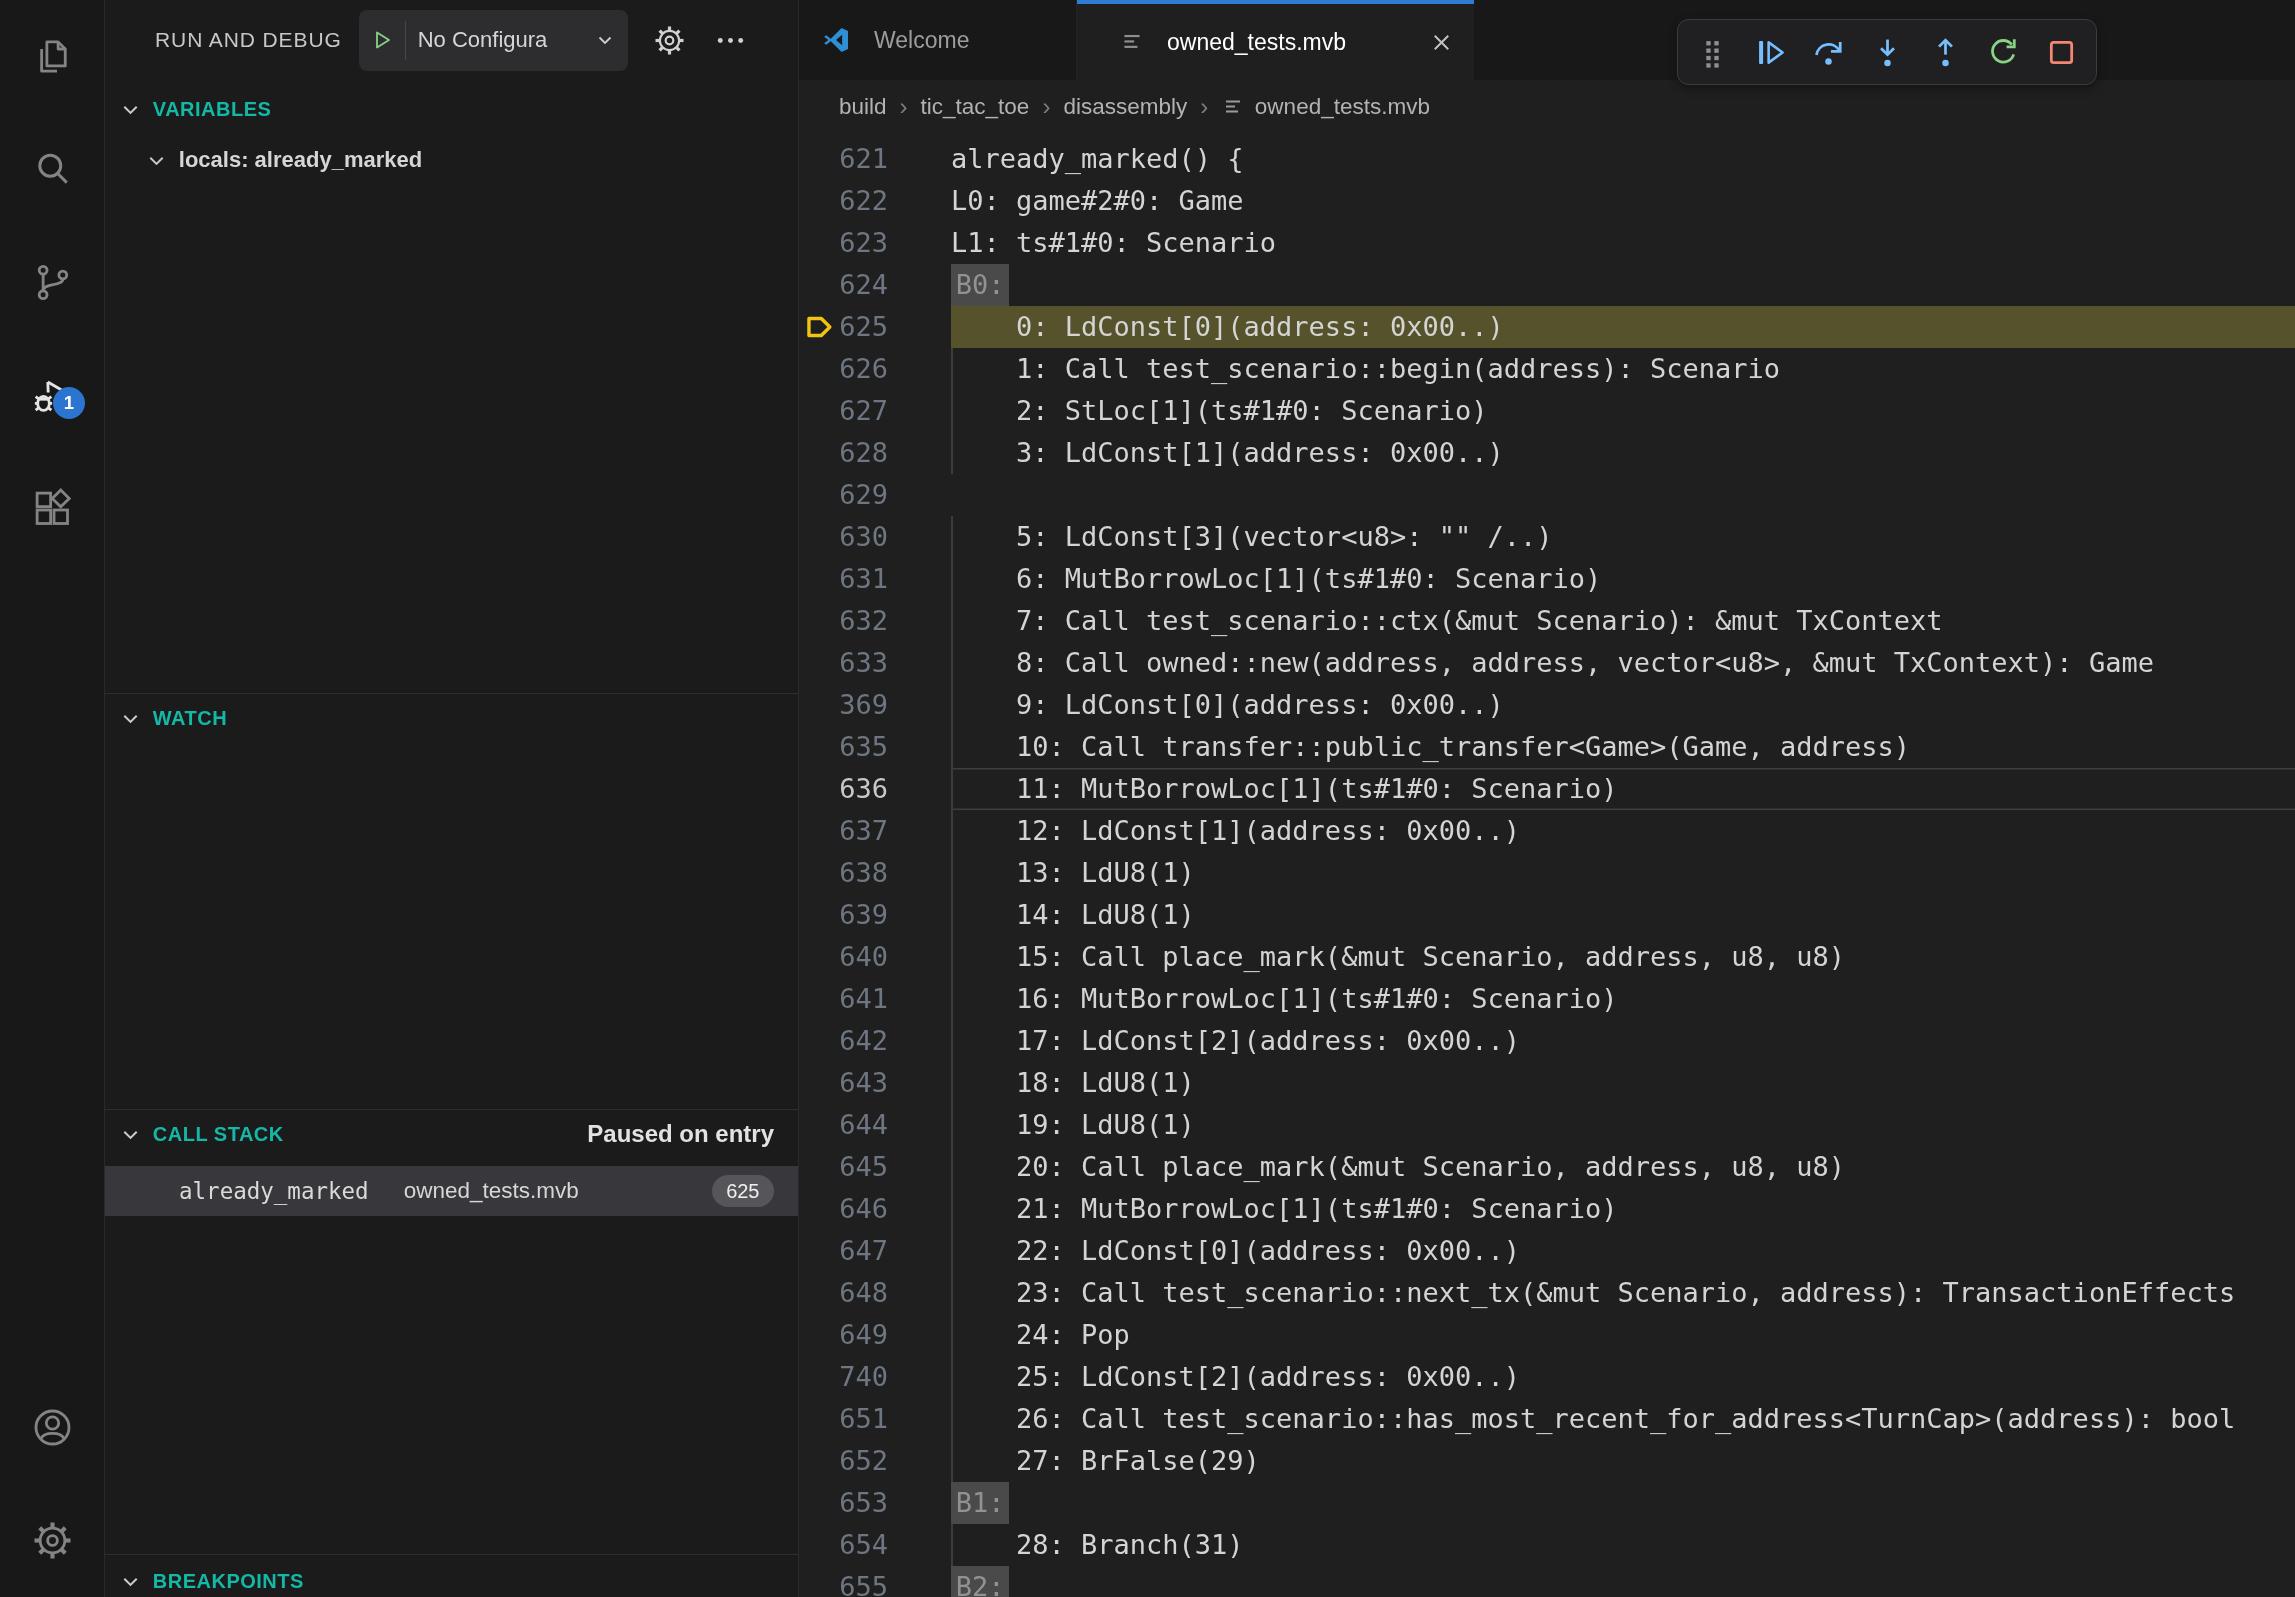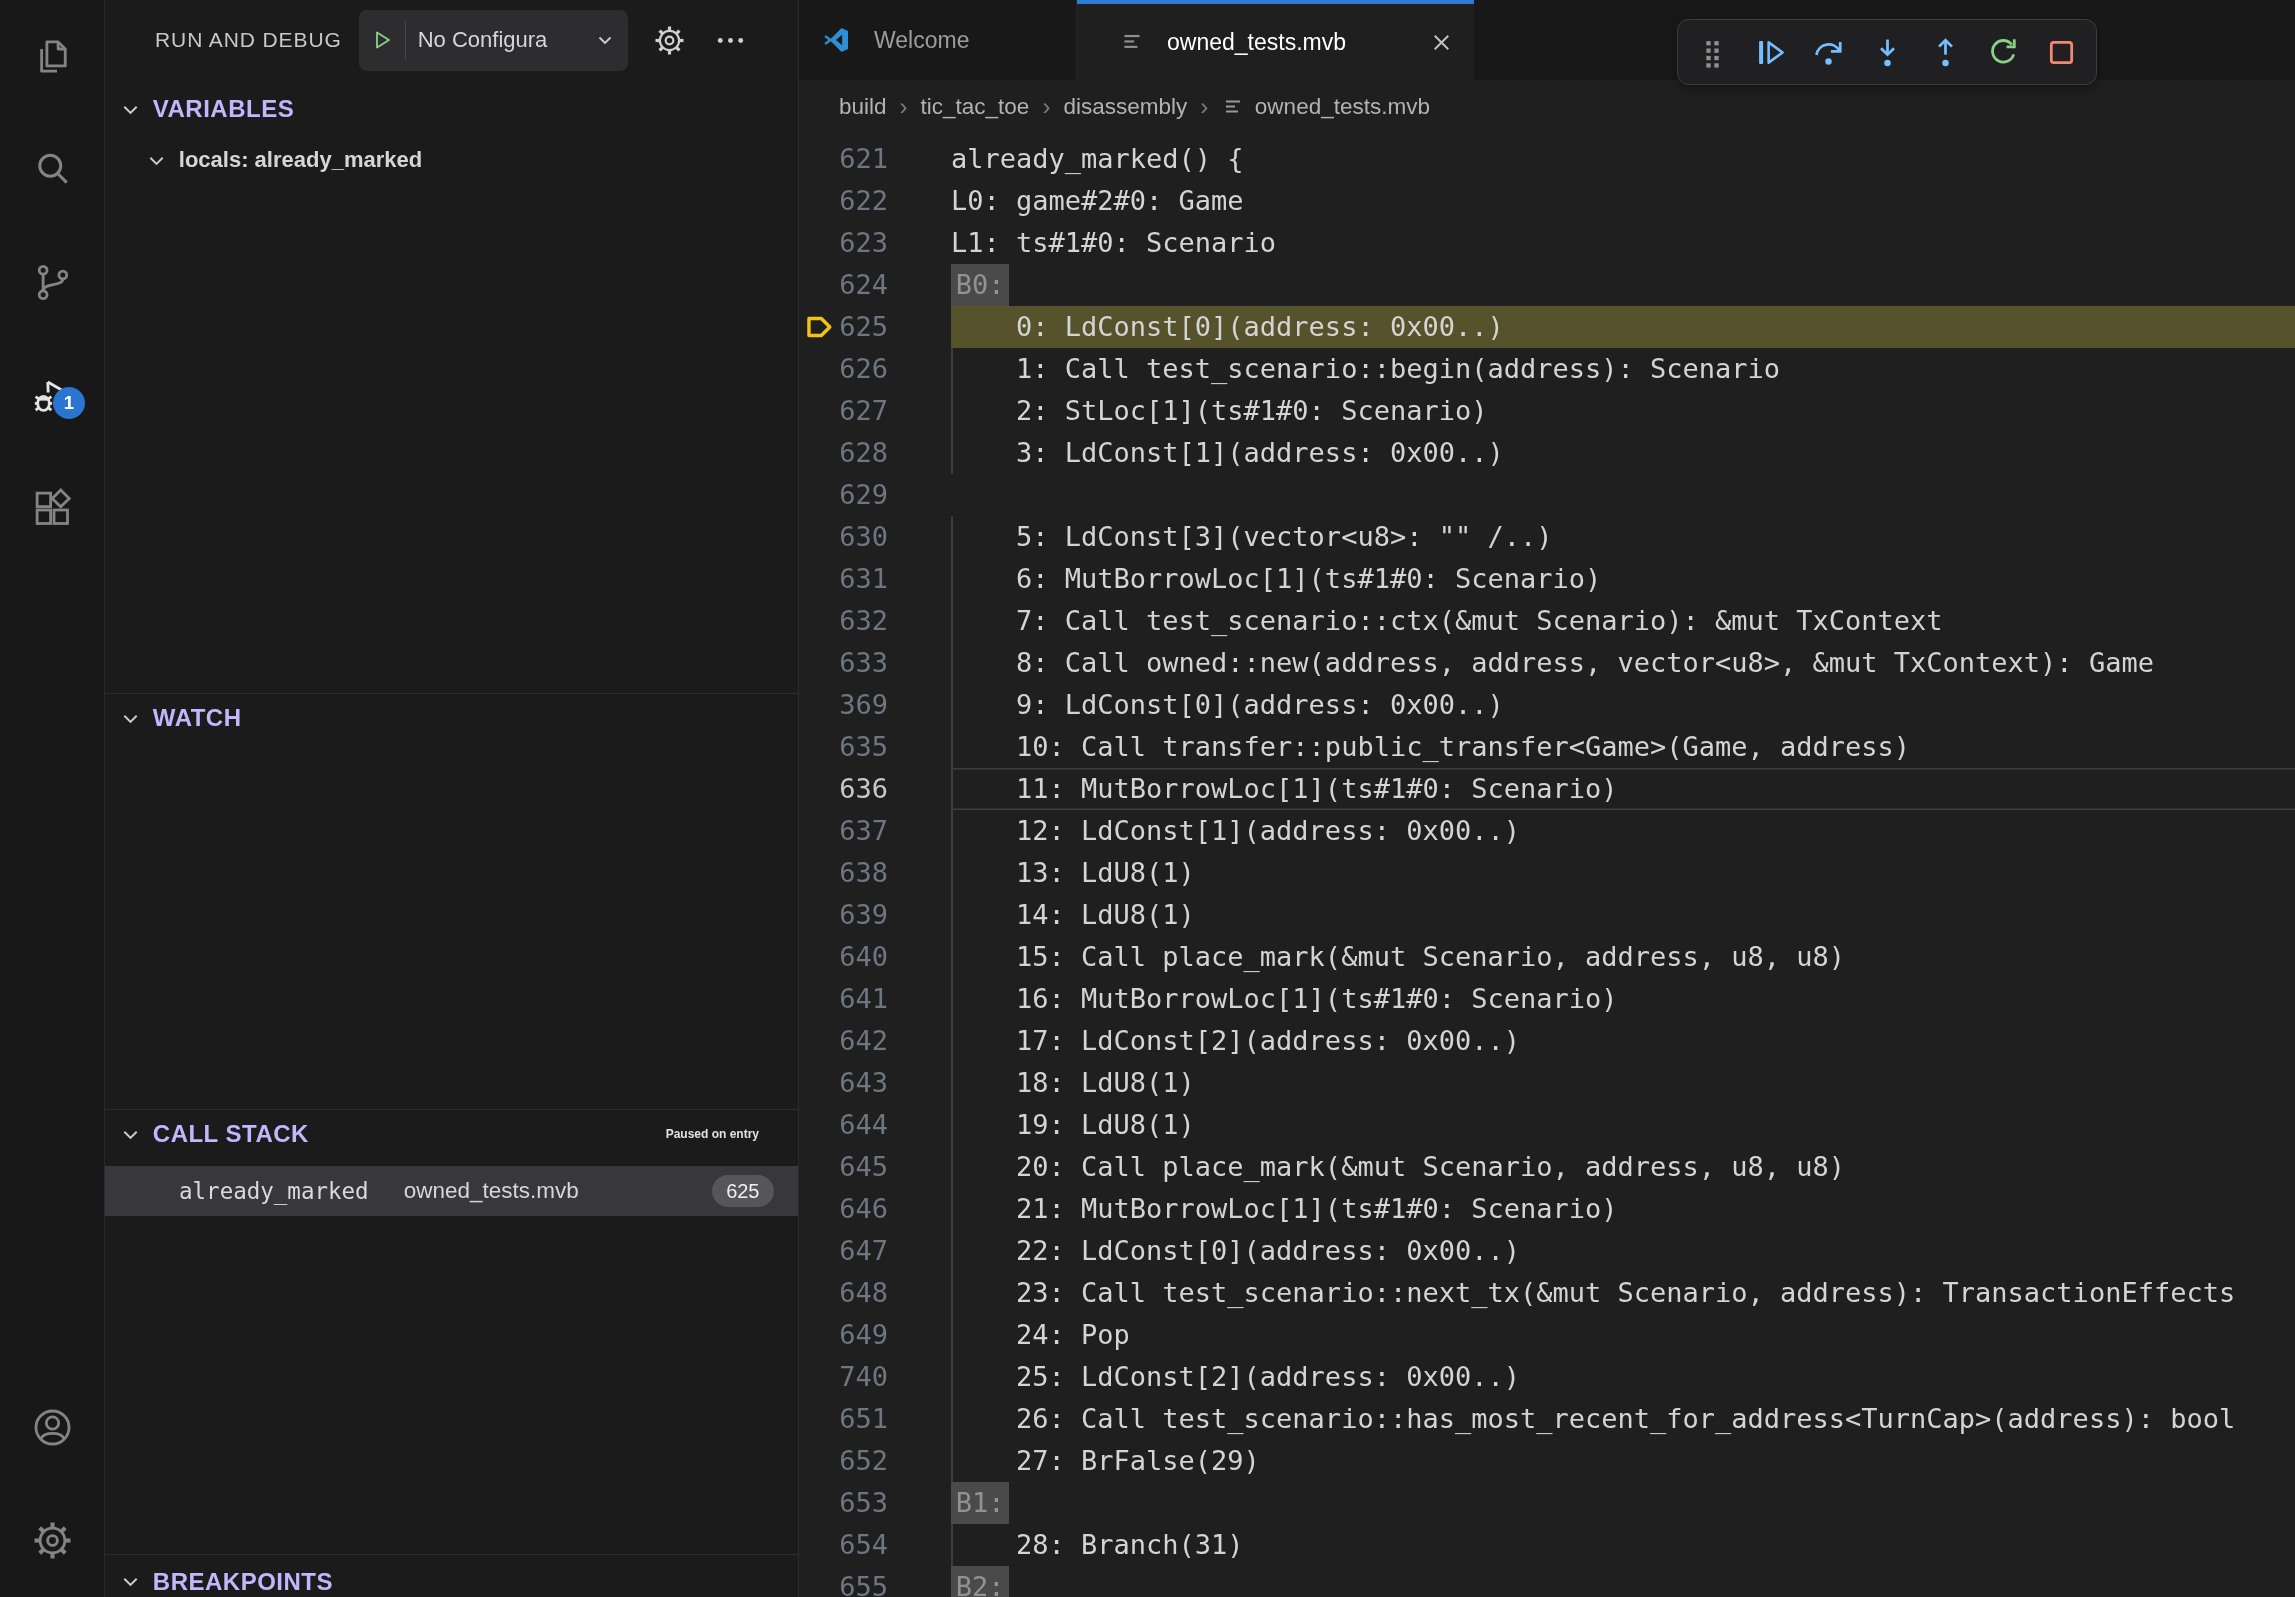--- a/index.html
+++ b/index.html
@@ -35,32 +35,32 @@
                white-space:nowrap; overflow:hidden; }
   .cfg-chev { width:35px; color:#cfcfcf; display:flex; align-items:center; }
   .cfg-chev svg { width:24px; height:24px; }
   .hdr-ico { margin-left:21px; width:40px; height:40px; color:#d0d0d0; display:flex;
              align-items:center; justify-content:center; cursor:pointer; }
   .hdr-ico svg { width:35px; height:35px; }
 
   .sec-head { position:absolute; left:0; right:0; display:flex; align-items:center; }
   .sec-head .chev { width:27px; height:27px; color:#cccccc; margin-left:12px; flex-shrink:0; }
   .sec-head .chev svg { width:27px; height:27px; }
-  .sec-label { font-size:24px; font-weight:700; letter-spacing:0.5px; color:#c4b5fd;
+  .sec-label { font-size:20px; font-weight:700; letter-spacing:0.5px; color:#14b8a6;
                margin-left:8.8px; }
   .divider-top { border-top:1.6px solid #2e2e2e; }
   #sec-variables { top:84px; height:50px; }
   #row-locals { position:absolute; top:135px; height:50px; left:0; right:0;
                 display:flex; align-items:center; cursor:pointer; }
   #row-locals .chev { width:27px; height:27px; color:#c8c8c8; margin-left:38px; flex-shrink:0; }
   #row-locals .chev svg { width:27px; height:27px; }
   .locals-label { font-size:22px; font-weight:700; color:#d6d6d6; margin-left:8.8px; }
   #sec-watch { top:693px; height:45px; padding-top:4.8px; }
   #sec-callstack { top:1109px; height:45px; padding-top:4.8px; }
-  .cs-status { margin-left:auto; margin-right:39px; font-size:12px; font-weight:700;
+  .cs-status { margin-left:auto; margin-right:24px; font-size:24px; font-weight:700;
                color:#e2e2e2; }
   #cs-row { position:absolute; top:1166px; height:50px; left:0; right:0;
             background:#37373c; display:flex; align-items:center; cursor:pointer; }
   .cs-fn { font-family:"DejaVu Sans Mono", monospace; font-size:22.5px; color:#dadada;
            margin-left:74px; }
   .cs-file { font-size:22.5px; color:#d6d6d6; margin-left:35px; }
   .cs-badge { margin-left:auto; margin-right:24px; background:#55555a; color:#f0f0f0;
               border-radius:19.3px; font-size:20px; padding:4.8px 14.5px; }
   #sec-breakpoints { top:1554px; height:43px; padding-top:11.3px; }
 

